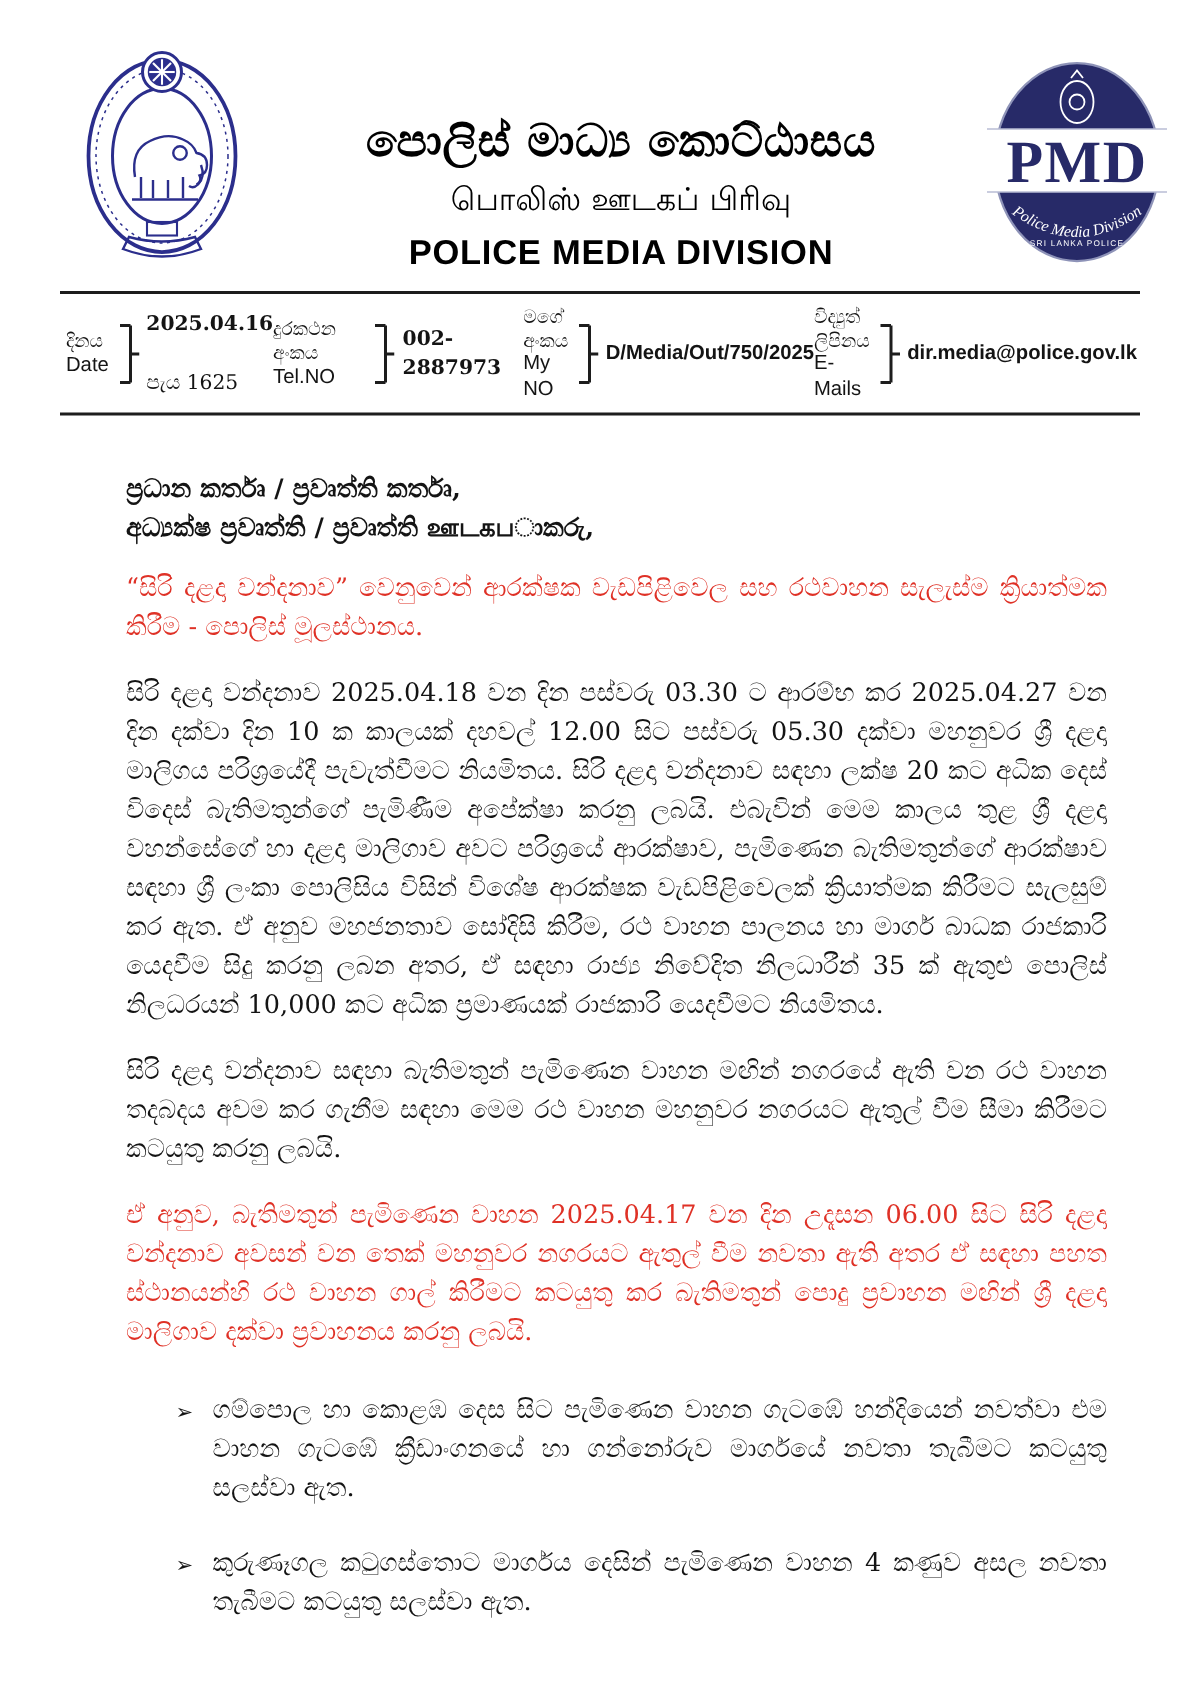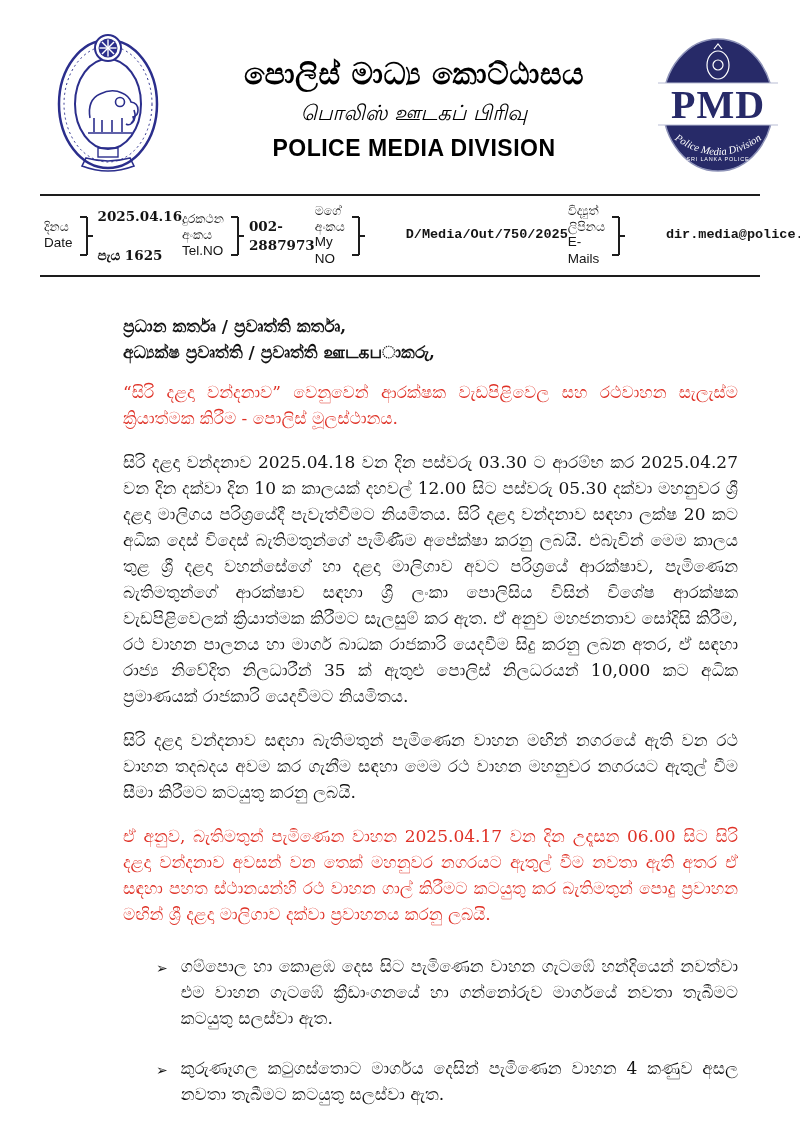--- a/index.html
+++ b/index.html
@@ -5,47 +5,47 @@
   * { margin:0; padding:0; box-sizing:border-box; }
   html,body { background:#ffffff; }
   body {
     width:800px; height:1131px; margin:0 auto; overflow:hidden;
     font-family:"DejaVu Serif","Liberation Serif",serif;
     color:#141414;
   }
   .page { position:relative; width:800px; height:1131px; background:#fff; }
 
   
-  .header { display:flex; align-items:center; padding:26px 18px 0 52px; }
+  .header { display:flex; align-items:flex-end; padding:26px 18px 0 52px; }
   .crest-wrap { width:118px; flex:0 0 118px; }
   .head-center { flex:1; text-align:center; padding-top:10px; }
   .si-title { font-size:30px; font-weight:700; color:#000; letter-spacing:0.5px; }
-  .ta-title { font-size:21px; color:#000; margin-top:9px;font-style:italic; }
+  .ta-title { font-size:21px; color:#000; margin-top:9px; }
   .en-title { font-family:"Liberation Sans","DejaVu Sans",sans-serif; font-size:23px; font-weight:800; color:#000; margin-top:7px; letter-spacing:0.5px; }
   .addr { font-size:17px; color:#000; margin-top:6px; }
   .pmd-wrap { width:124px; flex:0 0 124px; padding-top:6px; }
 
   
   .info-bar {
     margin:12px 40px 0 40px;
     border-top:2px solid #1d1d1d; border-bottom:2px solid #1d1d1d;
     padding:7px 2px 7px 4px;
     display:flex; justify-content:space-between; align-items:center;
   }
   .info-field { display:flex; align-items:center; gap:5px; }
   .info-labels { text-align:left; line-height:1.25; }
   .lab-si { font-size:12.5px; display:block; }
   .lab-en { font-family:"Liberation Sans","DejaVu Sans",sans-serif; font-size:13.5px; display:block; }
   .info-bracket { flex:0 0 15px; }
   .info-value { font-weight:700; font-size:13.5px; line-height:1.35; }
-  .info-value.sans { font-family:Liberation Mono, monospace; font-weight:700;margin-left:36px; }
-  .val2 { display:block; font-weight:700;margin-top:20px; }
+  .info-value.sans { font-family:Liberation Sans, sans-serif; font-weight:700; }
+  .val2 { display:block; font-weight:400;margin-top:20px; }
 
   
-  .content { padding:0 62px 0 109px;margin-left:14px; }
+  .content { padding:0 62px 0 84px; }
   .recipient { margin-top:36px; font-size:17px; font-weight:700; line-height:26px; }
   .subject { margin-top:14px; font-size:17px; font-weight:400; line-height:26px; text-align:justify; }
   .para { margin-top:18px; font-size:17px; line-height:26px; text-align:justify; }
   .para.red { font-weight:400; }
   .bullets { margin-top:26px; padding-left:33px; list-style:none; }
   .bullets li { display:flex; gap:13px; margin-bottom:24px; font-size:17px; line-height:26px; }
   .bullet-marker { flex:0 0 auto; font-family:"DejaVu Sans",sans-serif; font-size:14px; padding-top:2px; }
   .bullet-text { flex:1; text-align:justify; }
 </style>
 </head>

